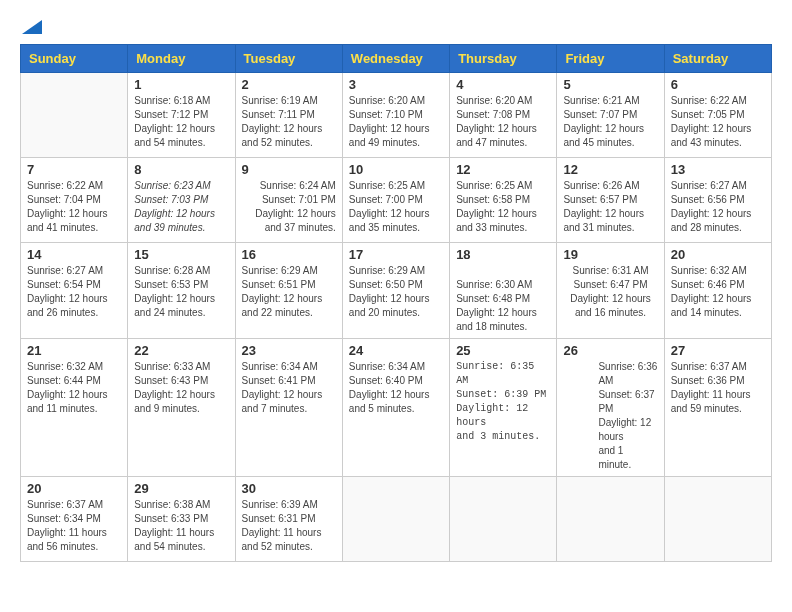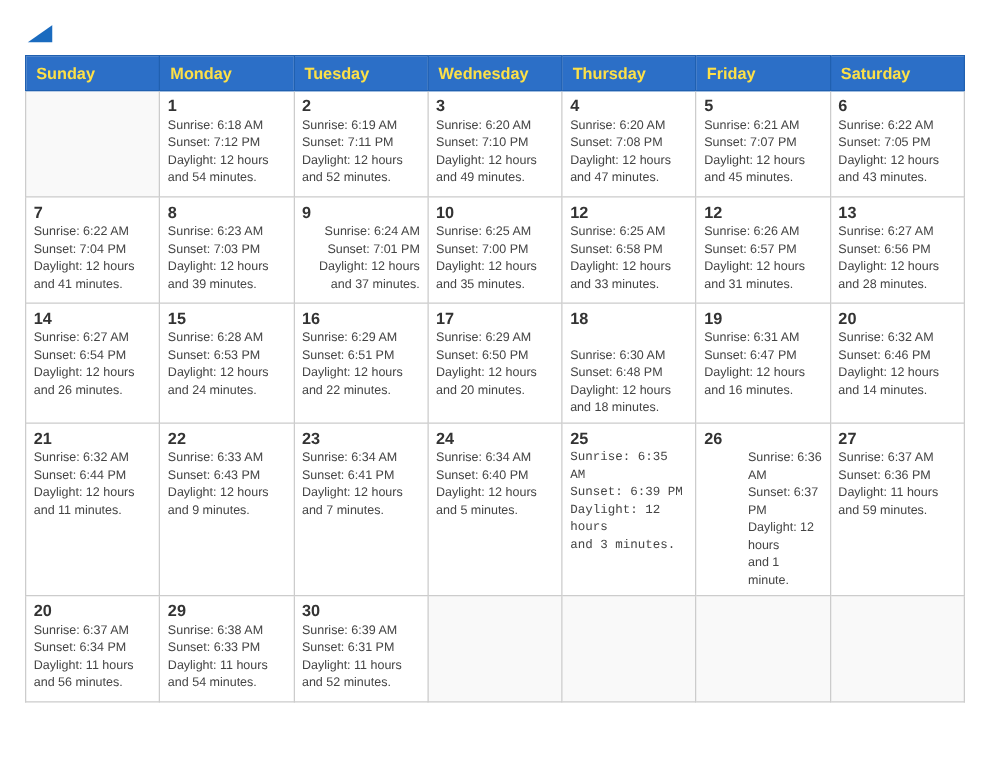--- a/index.html
+++ b/index.html
@@ -172,21 +172,21 @@
       <tr>
         <td>
           <span class="day-num">7</span>
           <div class="day-info" style="white-space: pre-line;">Sunrise: 6:22 AM
 Sunset: 7:04 PM
 Daylight: 12 hours
 and 41 minutes.</div>
         </td>
         <td>
           <span class="day-num">8</span>
-          <div class="day-info" style="white-space: pre-line;">Sunrise: 6:23 AM
+          <div class="day-info" style="white-space: pre-line; font-style: italic;">Sunrise: 6:23 AM
 Sunset: 7:03 PM
 Daylight: 12 hours
 and 39 minutes.</div>
         </td>
         <td>
           <span class="day-num">9</span>
           <div class="day-info" style="white-space: pre-line; text-align: right;">Sunrise: 6:24 AM
 Sunset: 7:01 PM
 Daylight: 12 hours
 and 37 minutes.</div>
@@ -251,21 +251,21 @@
         </td>
         <td>
           <span class="day-num">18</span>
           <div class="day-info" style="white-space: pre-line; margin-top: 16px;">Sunrise: 6:30 AM
 Sunset: 6:48 PM
 Daylight: 12 hours
 and 18 minutes.</div>
         </td>
         <td>
           <span class="day-num">19</span>
-          <div class="day-info" style="white-space: pre-line;">Sunrise: 6:31 AM
+          <div class="day-info" style="white-space: pre-line; text-align: center;">Sunrise: 6:31 AM
 Sunset: 6:47 PM
 Daylight: 12 hours
 and 16 minutes.</div>
         </td>
         <td>
           <span class="day-num">20</span>
           <div class="day-info" style="white-space: pre-line;">Sunrise: 6:32 AM
 Sunset: 6:46 PM
 Daylight: 12 hours
 and 14 minutes.</div>

